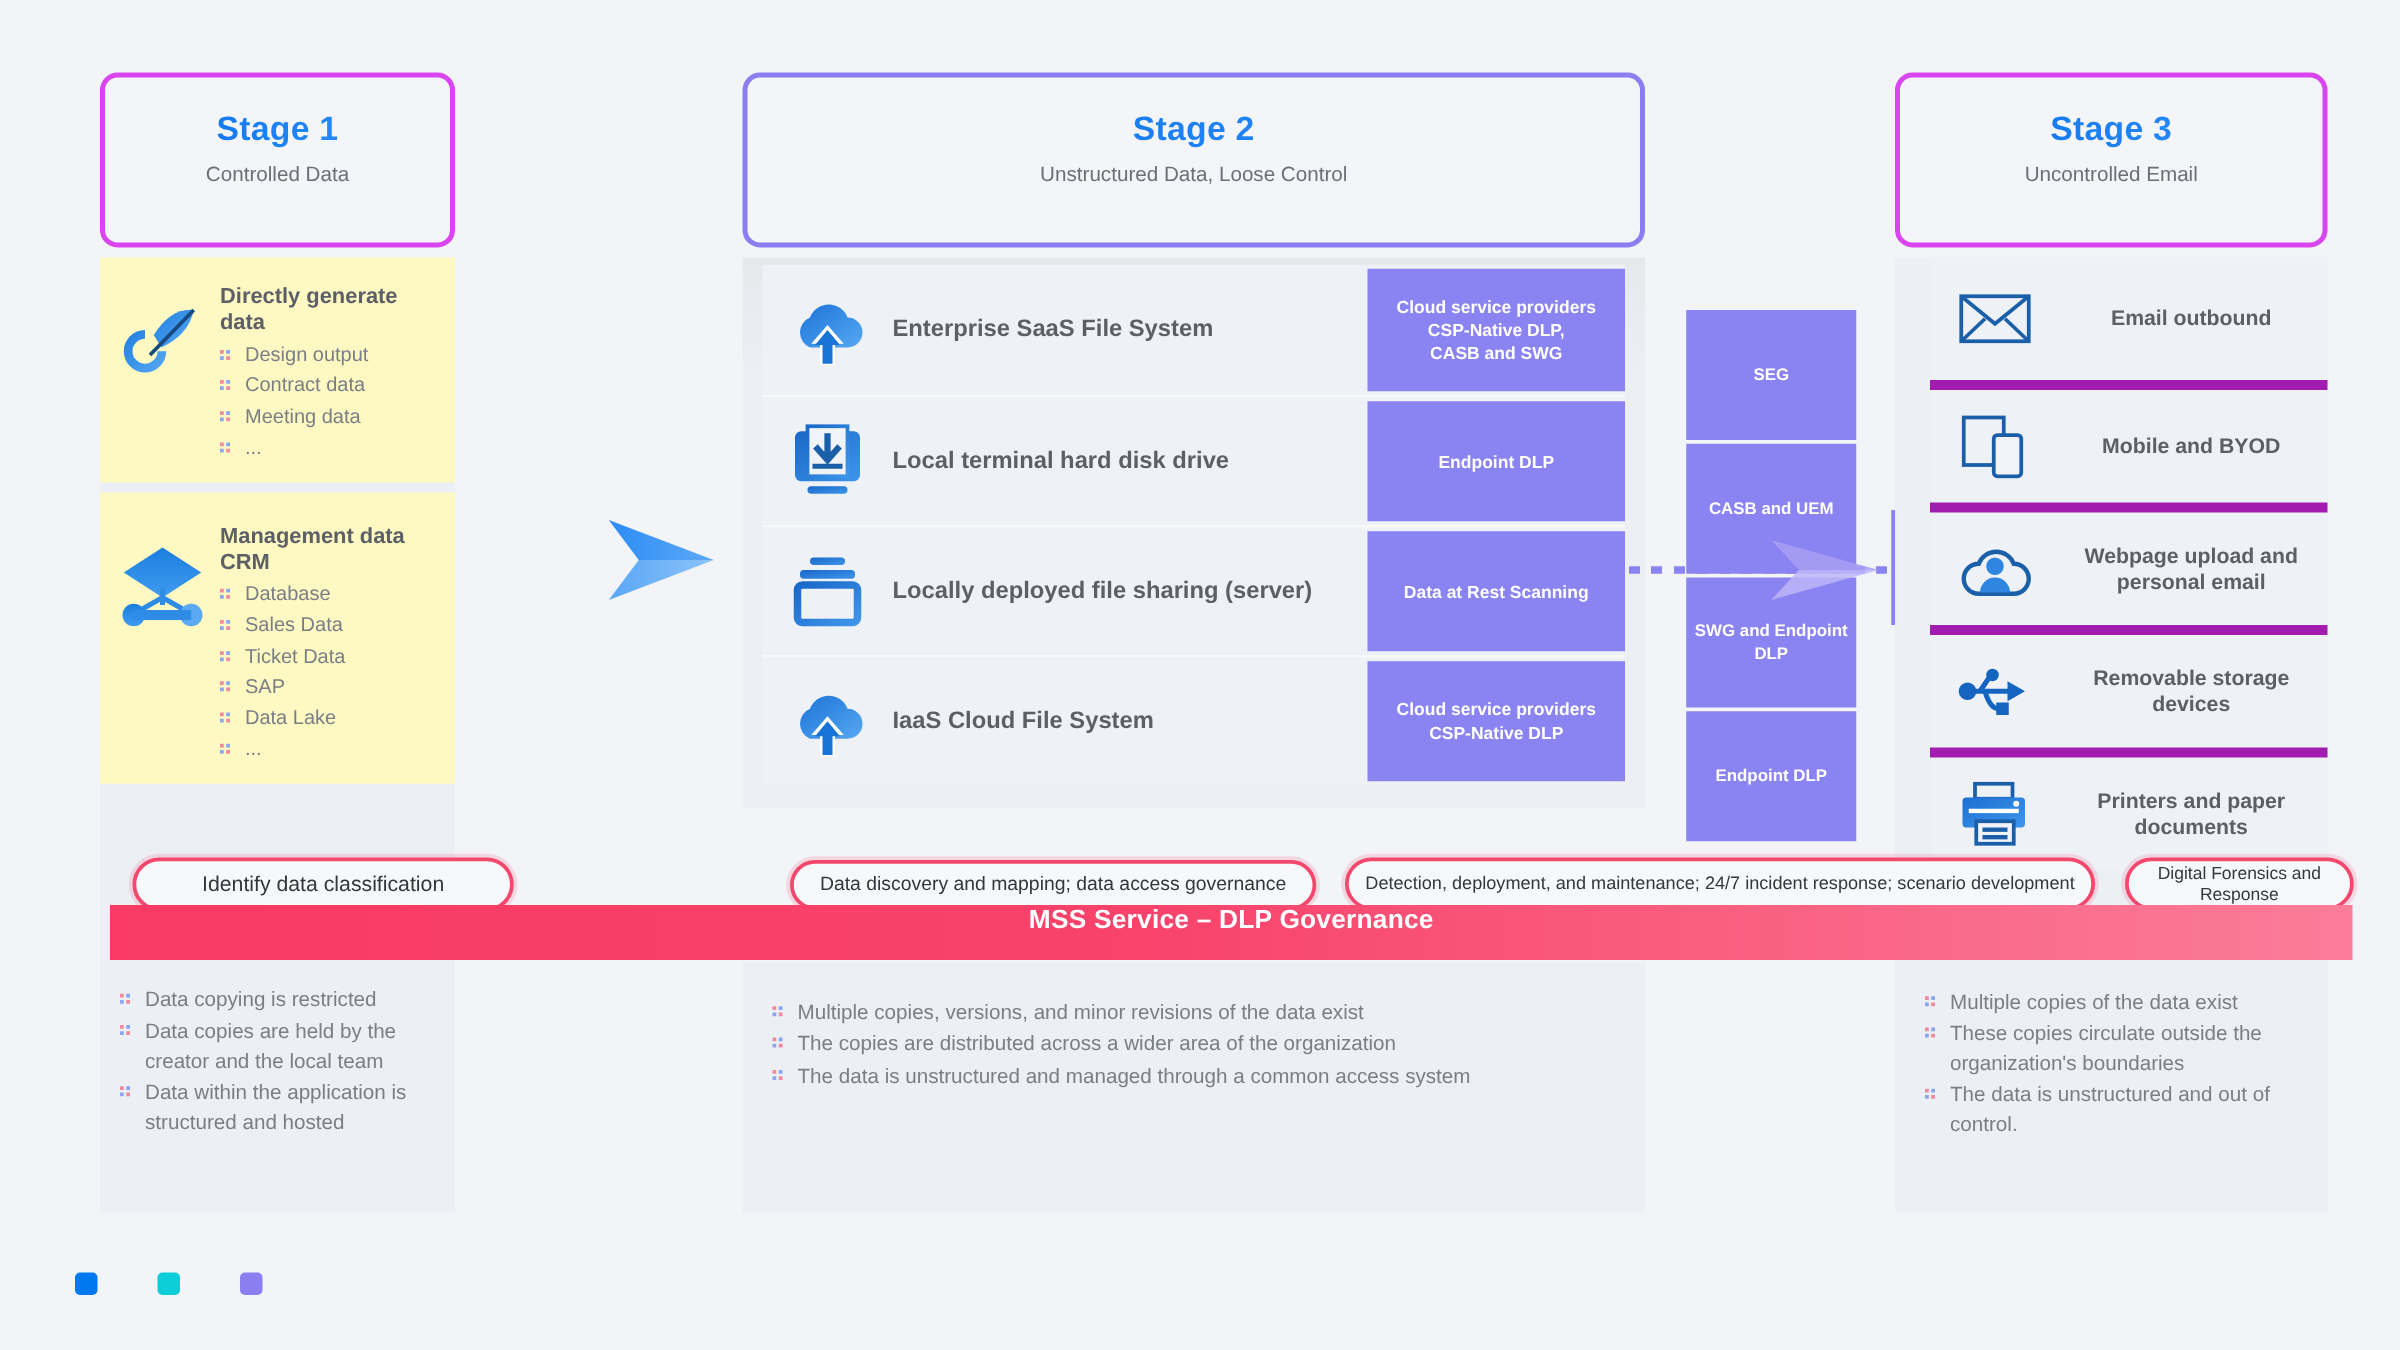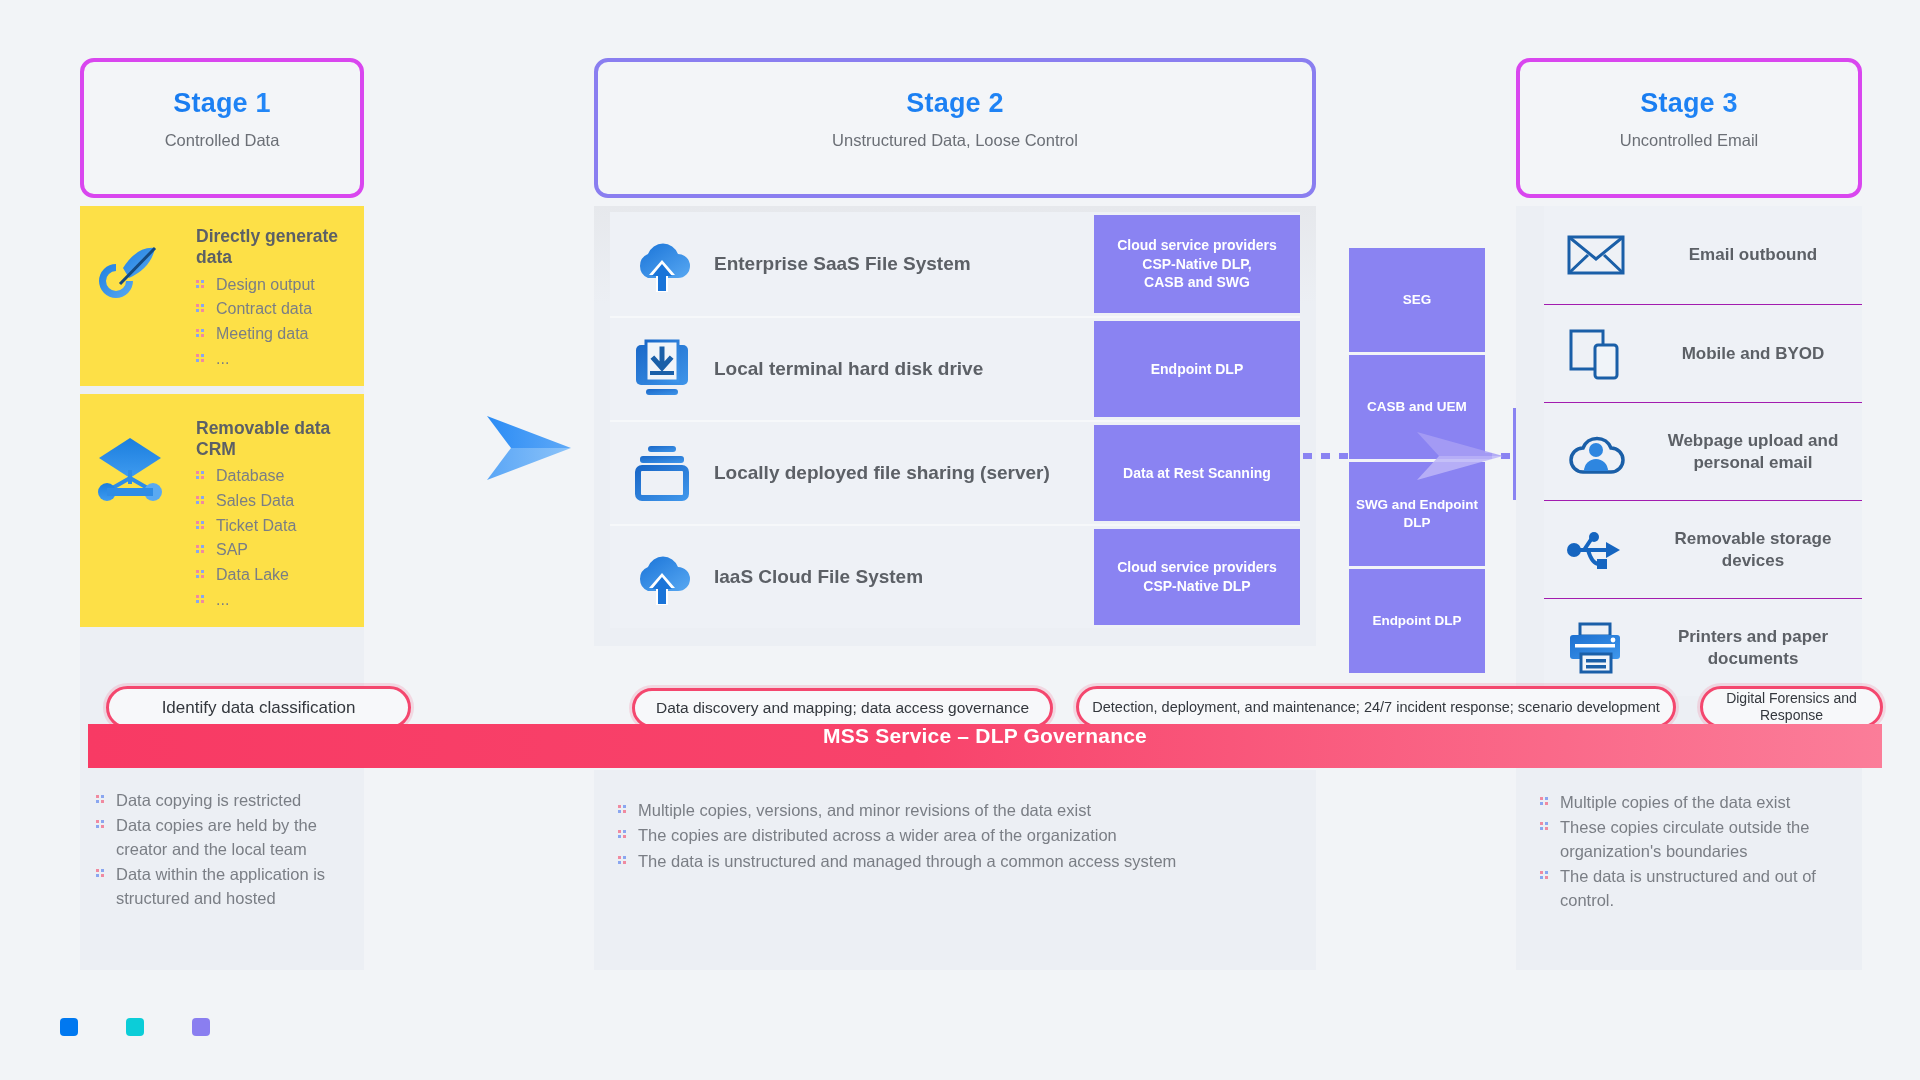--- a/index.html
+++ b/index.html
@@ -35,22 +35,22 @@
   .stage-body {
     background: #eceff4;
     margin-top: 8px;
     position: relative;
   }
 
   
   #stage1 { left: 80px; width: 284px; }
   #stage1 .stage-body { height: 580px; background: #eceff4; }
   .s1-card {
-    background: #fde047;
-    display: flex; align-items: flex-start; gap: 24px;
+    background: #fef9c3;
+    display: flex; align-items: flex-start; gap: 4px;
     padding: 18px 10px 14px 8px;
   }
   .s1-card + .s1-card { margin-top: 8px; }
   .s1-icon { width: 84px; flex: 0 0 84px; display: flex; justify-content: center; padding-top: 14px;}
   .s1-text { flex: 1 1 auto; padding-top: 2px; }
   .s1-head { font-size: 17.5px; font-weight: bold; color: #5c6066; line-height: 1.22; margin-bottom: 4px;}
   .bullets { list-style: none; }
   .bullets li {
     display: flex; gap: 11px; align-items: flex-start;
     font-size: 16px; color: #7a7e85; line-height: 1.42; padding: 1px 0;
@@ -104,21 +104,21 @@
   }
   #dots-arrow { position: absolute; left: 1415px; top: 430px; }
 
   
   #stage3 { left: 1516px; width: 346px; }
   #stage3 .stage-body { height: 580px; background: #eceff4; padding-left: 28px; }
   .s3-item {
     background: #eef1f6; display: flex; align-items: center; gap: 10px;
     height: 98px; padding: 0 10px 0 4px;
   }
-  .s3-item + .s3-item { border-top: 1px solid #a21caf; }
+  .s3-item + .s3-item { border-top: 8px solid #a21caf; }
   .s3-ico { flex: 0 0 96px; display: flex; justify-content: center; align-items: center; }
   .s3-lab { flex: 1 1 auto; text-align: center; font-size: 17px; font-weight: bold; color: #5c6066; line-height: 1.25; }
 
   
   #bigarrow { position: absolute; left: 485px; top: 412px; }
 
   
   .pill {
     position: absolute;
     background: #f7f8fa;
@@ -231,21 +231,21 @@
                 </linearGradient>
               </defs>
             <path d="M39 8 L70 28 L39 48 L8 28 Z" fill="url(#g2)"></path>
             <path d="M39 40 L39 54 M39 48 L18 60 M39 48 L60 60" stroke="#2f8ce6" stroke-width="4" fill="none"></path>
             <circle cx="16" cy="62" r="9" fill="url(#g2)"></circle>
             <circle cx="62" cy="62" r="9" fill="#5aa9f2"></circle>
             <rect x="16" y="58" width="46" height="8" fill="#2f8ce6"></rect>
           </svg>
         </div>
         <div class="s1-text">
-          <div class="s1-head">Removable data CRM</div>
+          <div class="s1-head">Management data CRM</div>
           <ul class="bullets">
             <li>
                 <span class="bmark">
                   <i></i>
                   <i></i>
                   <i></i>
                   <i></i>
                 </span>
                 <span>Database</span>
               </li>

